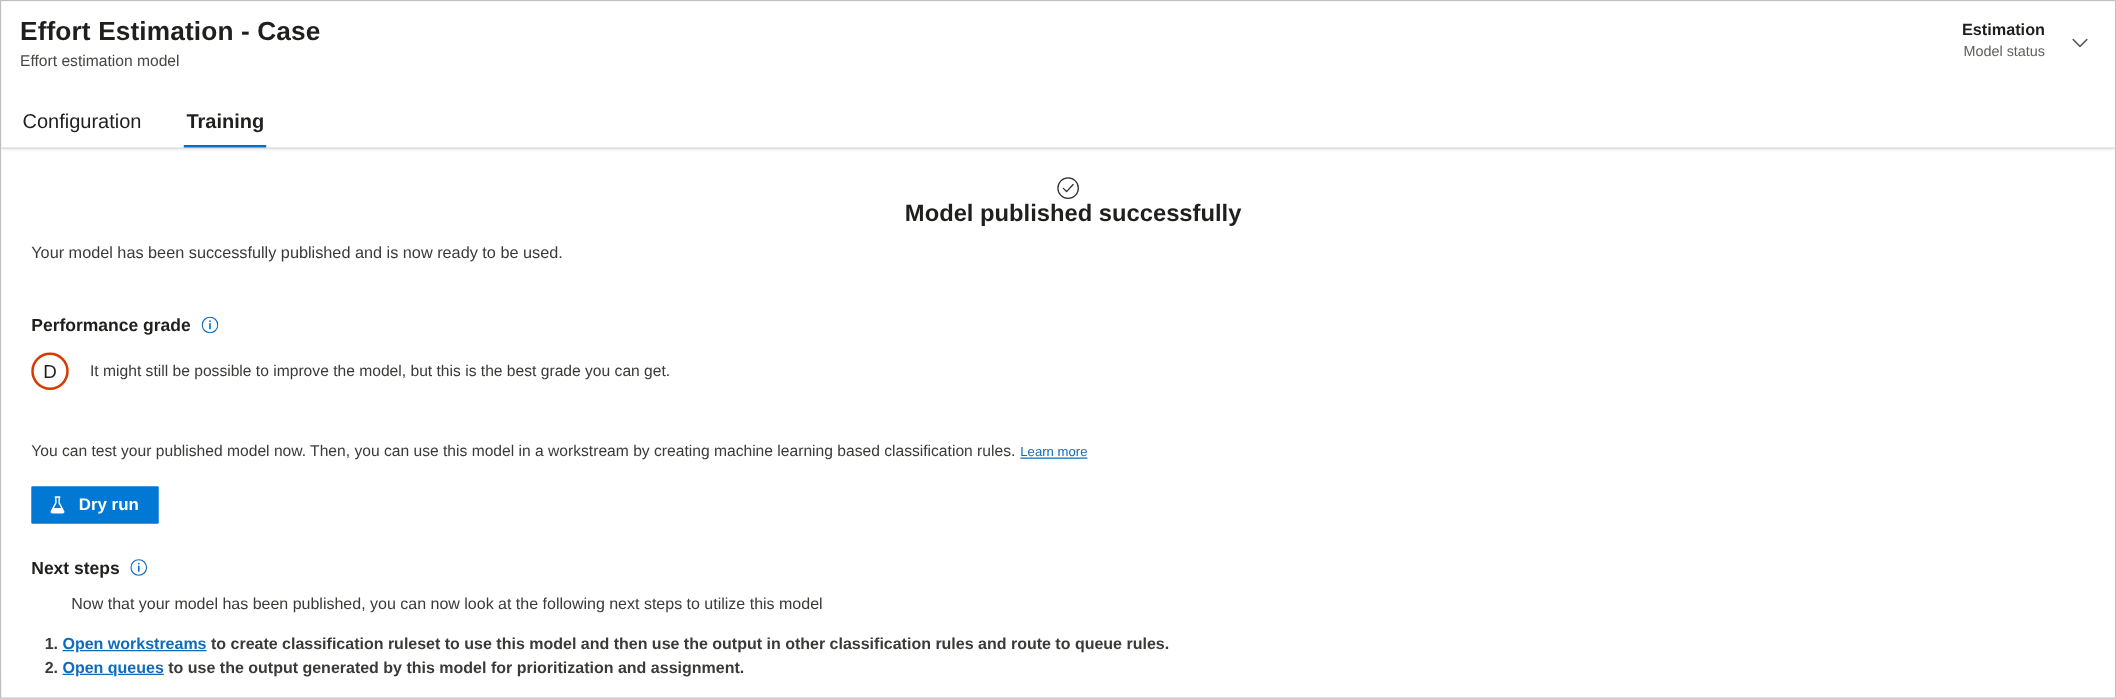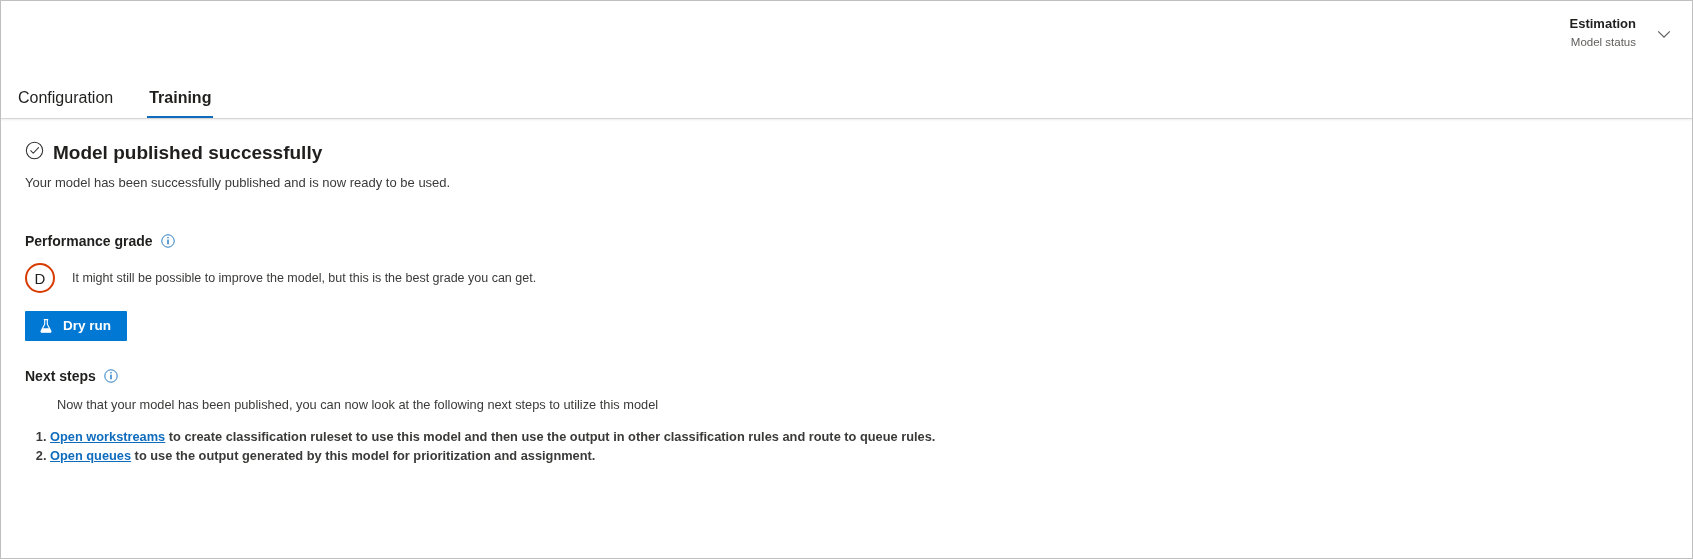--- a/index.html
+++ b/index.html
@@ -129,22 +129,23 @@
     background: #0f6cbd;
   }
 
   
   .content {
     padding: 22px 0 0 24px;
     background: #ffffff;
   }
   .success-row {
     display: flex;
-    align-items: flex-start;
+    align-items: center;
     margin-bottom: 9px;
+    flex-direction: column;
   }
   .success-icon {
     margin-right: 9px;
     display: block;
     flex: 0 0 auto;
     line-height: 0;
   }
   .success-title {
     font-size: 19px;
     font-weight: bold;
@@ -264,20 +265,24 @@
     cursor: pointer;
   }
 </style>
 </head>
 <body>
 
 <div class="page">
 
   <div class="header">
 
+    <div class="header-left">
+      <div class="page-title">Effort Estimation - Case</div>
+      <div class="page-subtitle">Effort estimation model</div>
+    </div>
 
     <div class="header-right">
       <div class="status-block">
         <div class="status-value">Estimation</div>
         <div class="status-label">Model status</div>
       </div>
       <button class="chevron-btn">
         <span>
           <svg width="16" height="16" viewBox="0 0 16 16" aria-hidden="true">
             <path d="M2.2 5.3 L8 11.1 L13.8 5.3" fill="none" stroke="#605e5c" stroke-width="1.2"></path>
@@ -317,20 +322,23 @@
         </svg>
       </span>
     </div>
 
     <div class="grade-row">
       <div class="grade-badge">D</div>
       <div class="grade-text">It might still be possible to improve the model, but this is the best grade you can get.</div>
     </div>
 
     
+    <div class="testline">
+      <span>You can test your published model now. Then, you can use this model in a workstream by creating machine learning based classification rules.</span><a class="learn-more">Learn more</a>
+    </div>
 
     
     <button class="dry-run-btn">
       <span class="flask">
         <svg width="16" height="16" viewBox="0 0 16 16" aria-hidden="true">
           <path d="M6.2 1.6 L9.8 1.6 M6.7 1.6 L6.7 6.3 L3.1 13.0 C2.8 13.6 3.2 14.2 3.9 14.2 L12.1 14.2 C12.8 14.2 13.2 13.6 12.9 13.0 L9.3 6.3 L9.3 1.6" fill="none" stroke="#ffffff" stroke-width="1.1" stroke-linejoin="round" stroke-linecap="round"></path>
           <path d="M4.6 10.3 L11.4 10.3 L12.9 13.0 C13.2 13.6 12.8 14.2 12.1 14.2 L3.9 14.2 C3.2 14.2 2.8 13.6 3.1 13.0 Z" fill="#ffffff"></path>
         </svg>
       </span>
       <span>Dry run</span>

